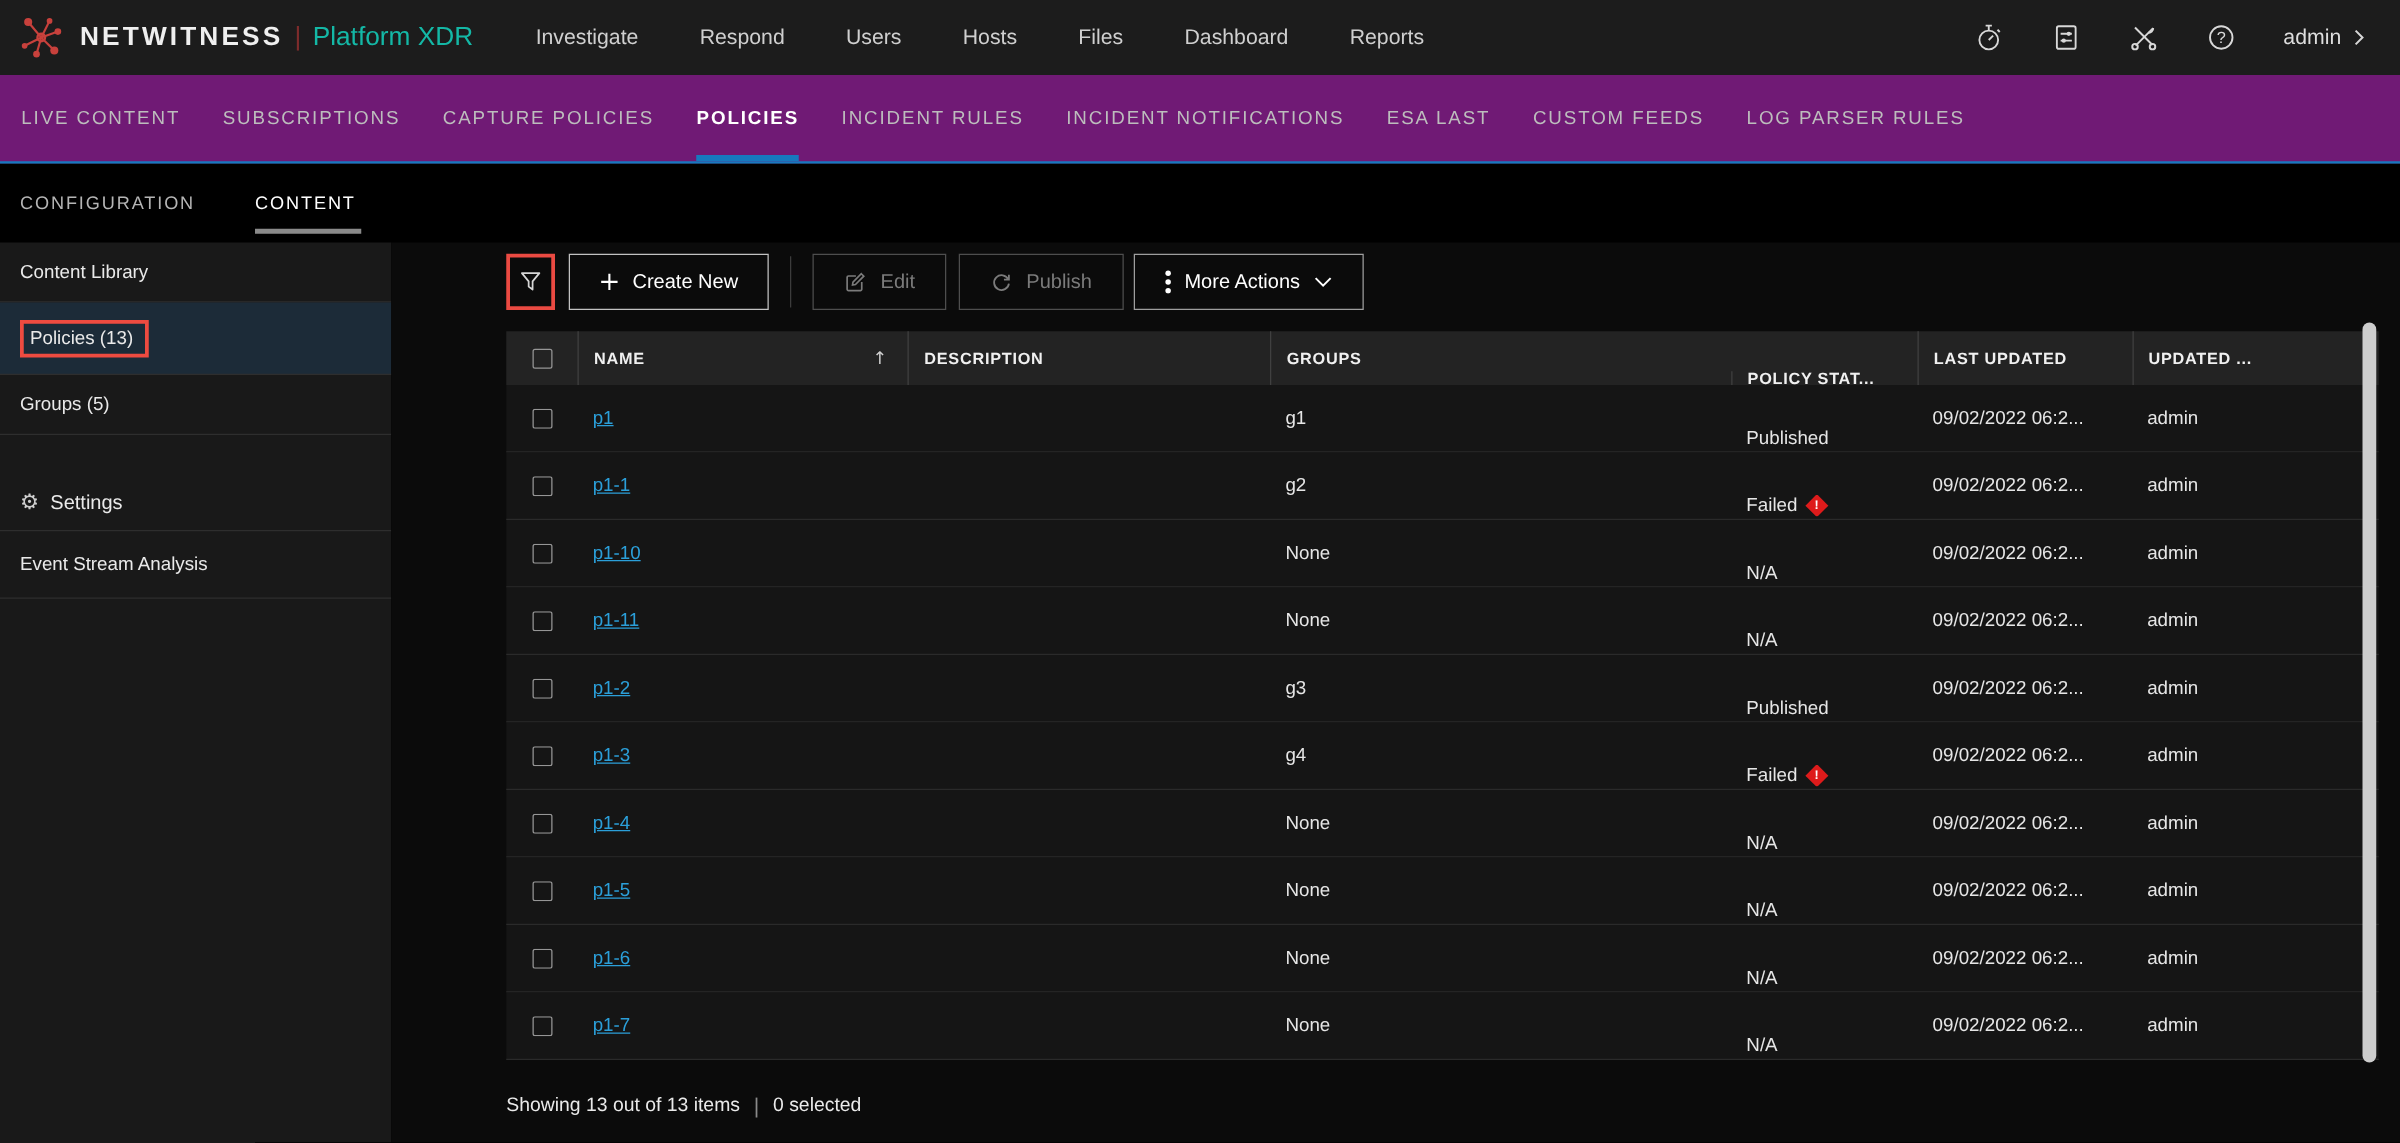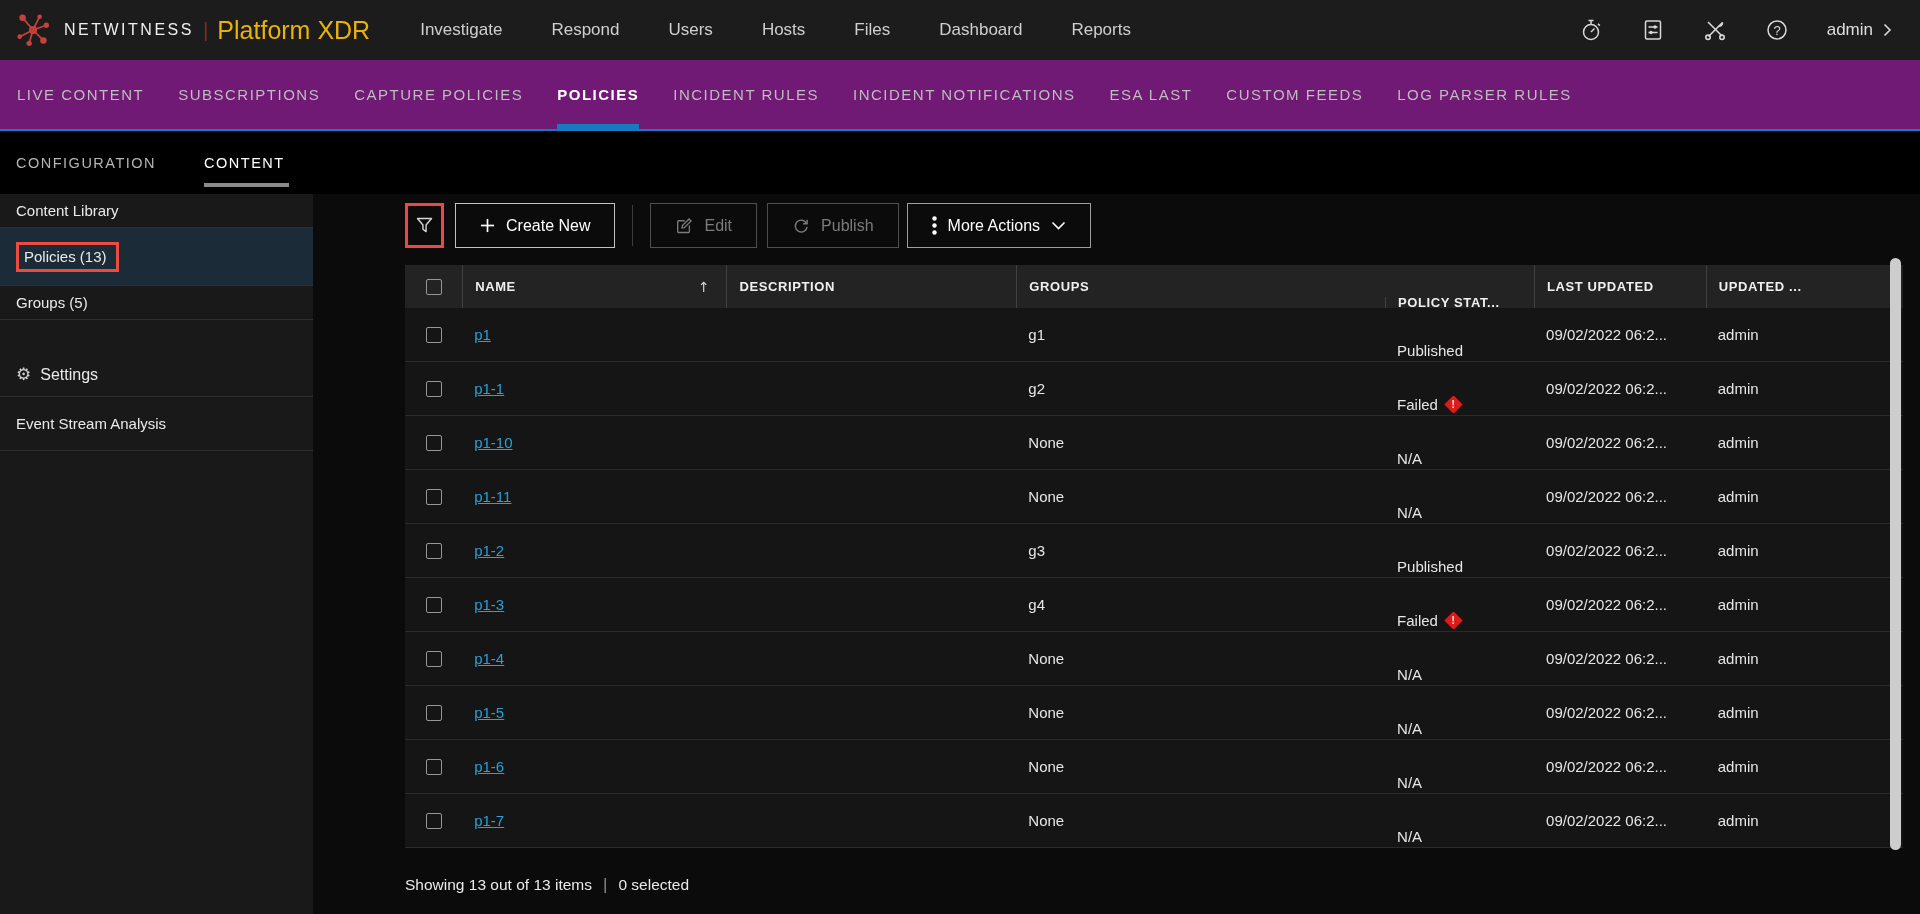--- a/index.html
+++ b/index.html
@@ -2,23 +2,23 @@
 <html><head>
 <meta charset="utf-8">
 <style>
   * { margin:0; padding:0; box-sizing:border-box; }
   html,body { width:1920px; height:914px; overflow:hidden; background:#000; font-family:"Liberation Sans", sans-serif; }
 
   
   .topbar { height:60px; background:#1c1c1c; display:flex; align-items:center; }
   .brand { display:flex; align-items:center; margin-left:14px; }
   .brand-logo { width:38px; height:38px; margin-right:12px; }
-  .brand-name { font-size:16px; font-weight:normal; letter-spacing:2.5px; color:#efefef; }
+  .brand-name { font-size:21px; font-weight:bold; letter-spacing:2.5px; color:#efefef; }
   .brand-div { font-size:21px; color:#7e2c2c; margin:0 9px; }
-  .brand-product { font-size:25px; color:#eab308; }
+  .brand-product { font-size:21px; color:#14b8a6; }
   .topnav-items { display:flex; align-items:flex-start; margin-left:50px; }
   .topnav-item { font-size:17px; color:#cfcfcf; margin-right:49px; cursor:pointer; text-decoration:none; }
   .topbar-right { margin-left:auto; display:flex; align-items:center; }
   .tb-icon { width:24px; height:24px; margin-right:38px; display:flex; align-items:center; justify-content:center; cursor:pointer; }
   .admin-menu { display:flex; align-items:center; margin-right:28px; cursor:pointer; }
   .admin-label { font-size:17px; color:#dedede; margin-right:10px; }
 
   
   .tabsbar { height:71px; background:#701a75; display:flex; align-items:stretch; padding-left:0; border-bottom:2px solid #1779be; overflow:hidden; white-space:nowrap; }
   .main-tab { display:flex; align-items:center; margin:0 17px; font-size:15px; letter-spacing:1.5px; color:#bdbdbd; border-bottom:5px solid transparent; padding-top:5px; cursor:pointer; }
@@ -26,21 +26,21 @@
 
   
   .subtabs { height:63px; background:#000; display:flex; align-items:stretch; padding-left:16px; }
   .sub-tab { position:relative; display:flex; align-items:center; margin-right:48px; font-size:14.5px; letter-spacing:1.5px; color:#b5b5b5; cursor:pointer; }
   .sub-tab.active { color:#ffffff; }
   .sub-tab.active::after { content:''; position:absolute; left:0; right:-4px; bottom:7px; height:4px; background:#8a8a8a; }
 
   
   .layout { display:flex; height:720px; }
   .sidebar { width:313px; background:#191919; flex-shrink:0; }
-  .sidebar-item { height:34px; display:flex; align-items:center; padding-left:16px; border-bottom:1px solid #2e2e2e; font-size:15px; color:#eaeaea; cursor:pointer; }
+  .sidebar-item { height:48px; display:flex; align-items:center; padding-left:16px; border-bottom:1px solid #2e2e2e; font-size:15px; color:#eaeaea; cursor:pointer; }
   .sidebar-item.selected { background:#1c2b38; height:58px; }
   .sidebar-item.section-start { margin-top:33px; height:44px; font-size:16px; }
   .sidebar-item.tall { height:54px; }
   .ann-box { border:3px solid #ee4b40; padding:3px 9px 4px 5px; display:inline-block; }
   .sb-gear { font-size:17px; color:#cfcfcf; margin-right:9px; font-family:"DejaVu Sans", sans-serif; line-height:1; }
 
   .main { flex:1; background:#0b0b0b; padding:9px 0 15px 92px; position:relative; }
 
   
   .toolbar { display:flex; align-items:center; height:45px; margin-bottom:17px; }

